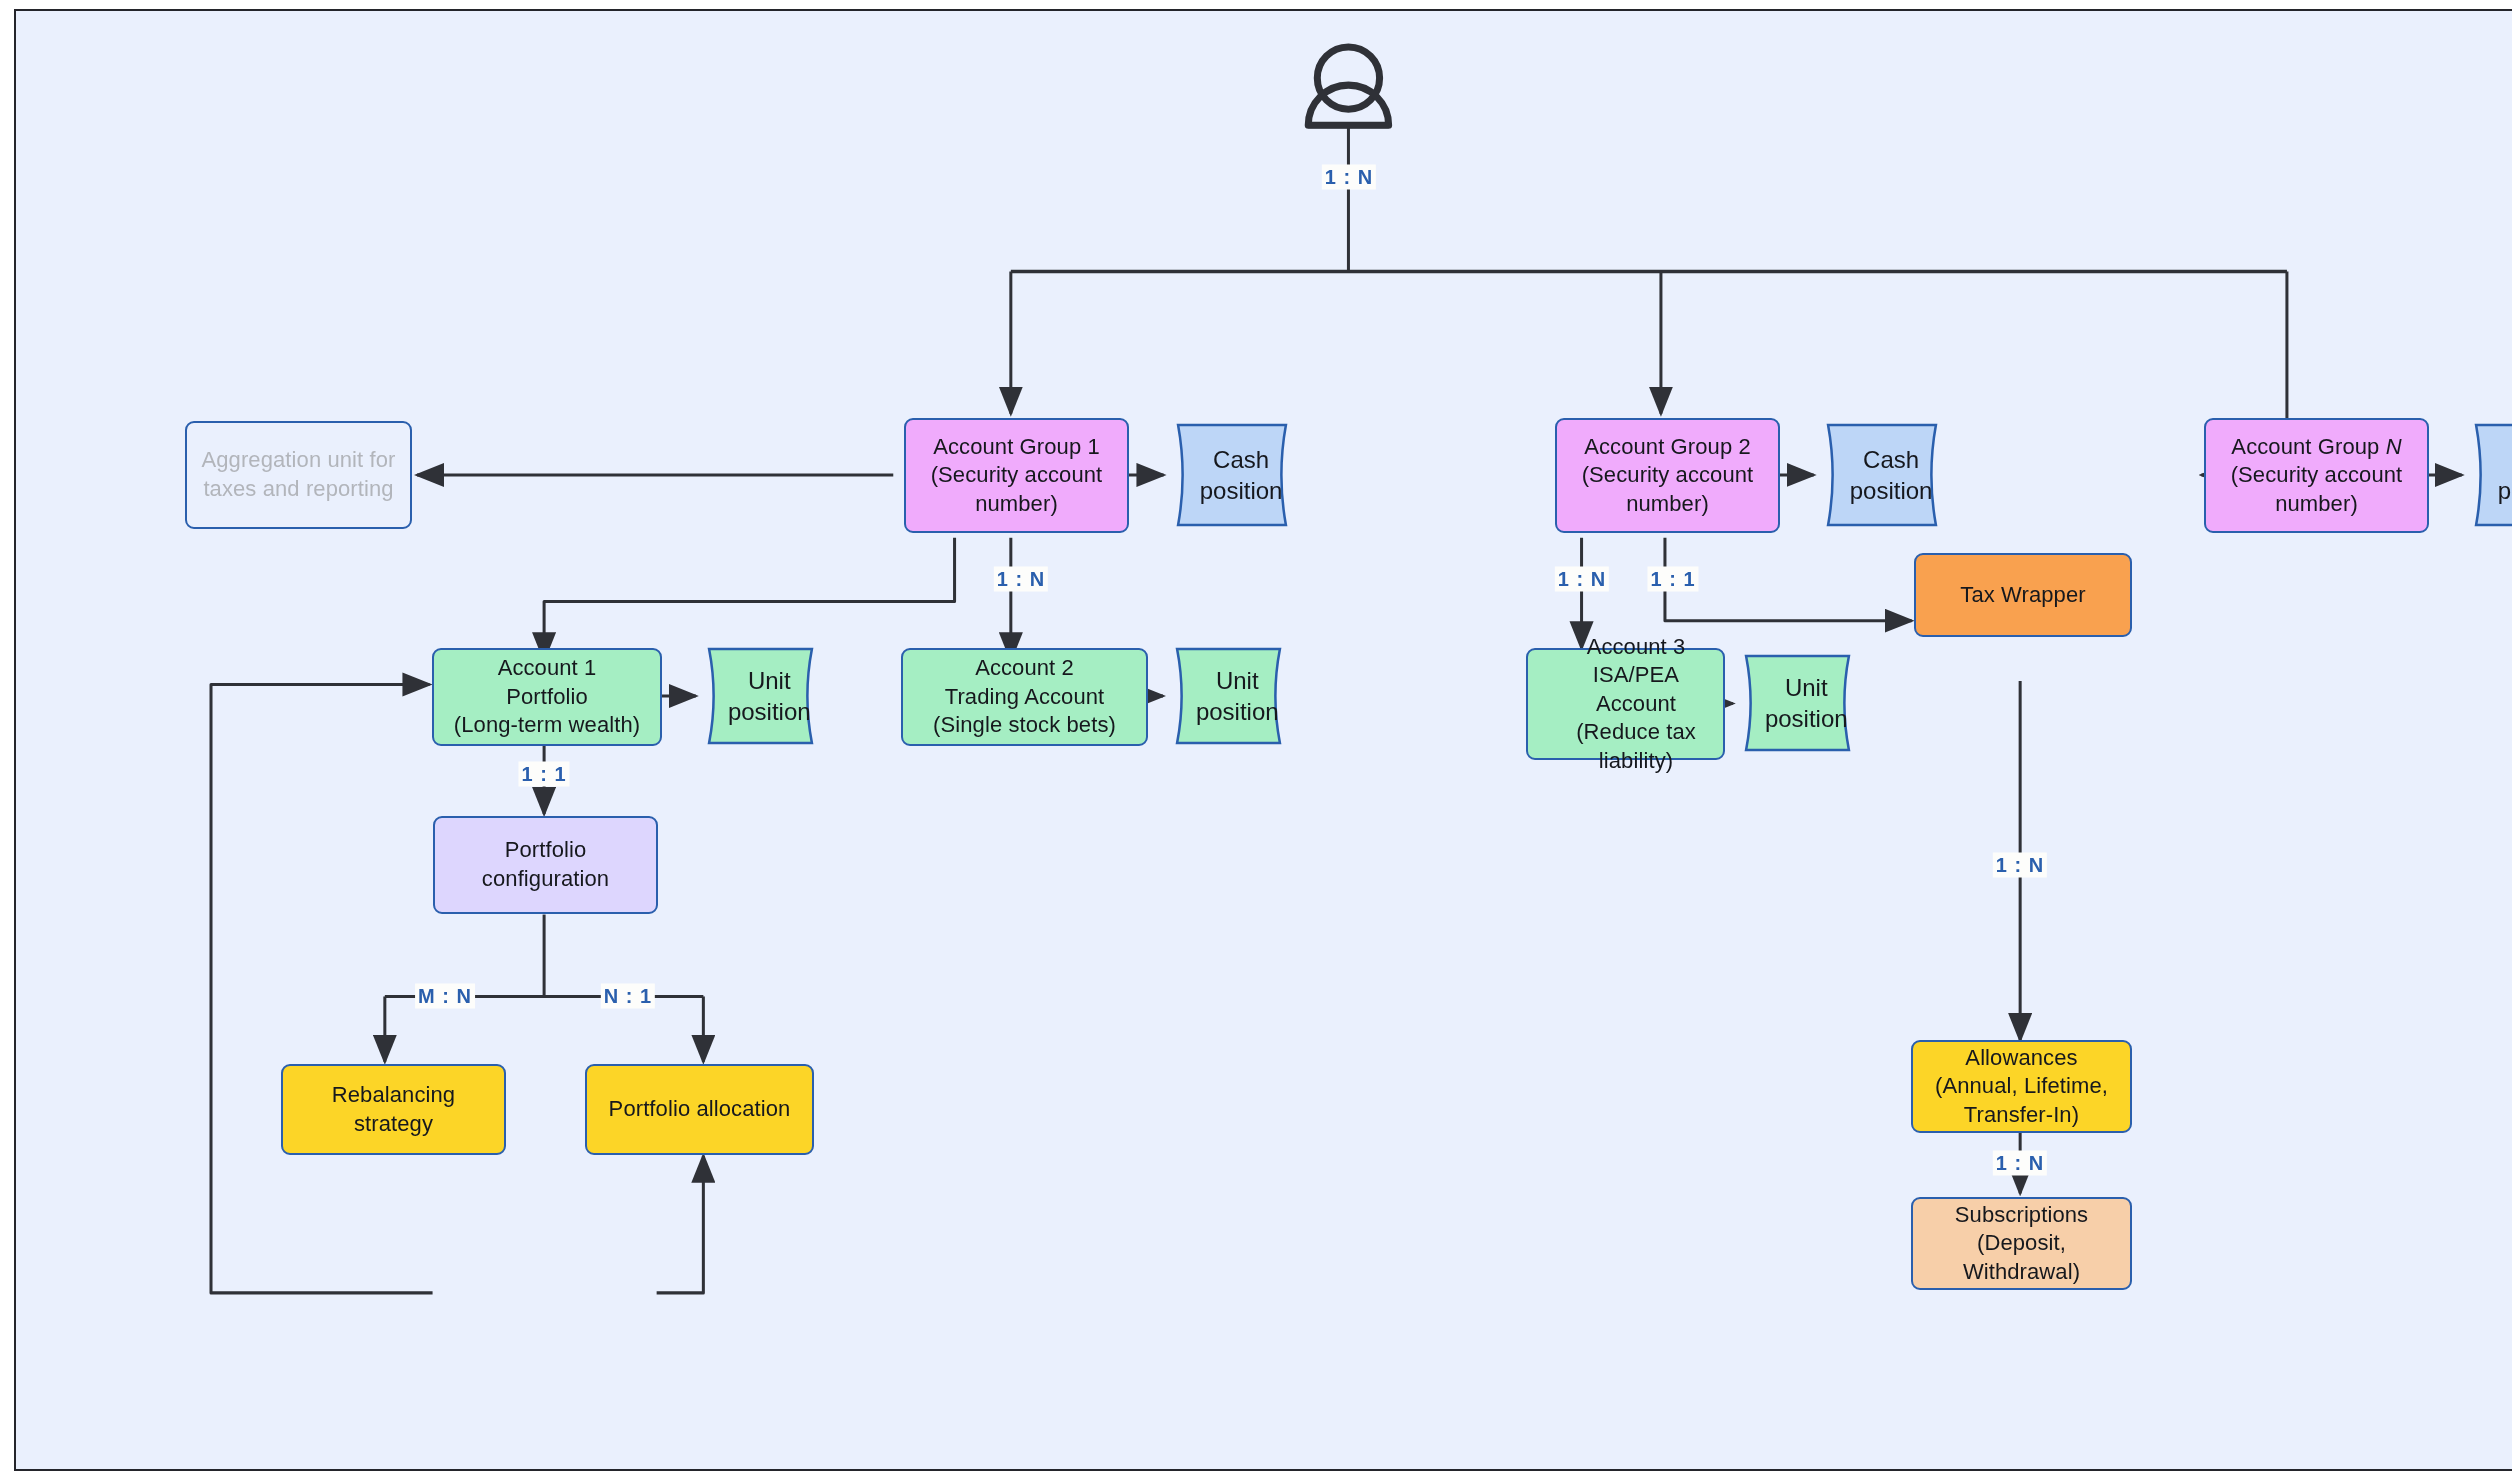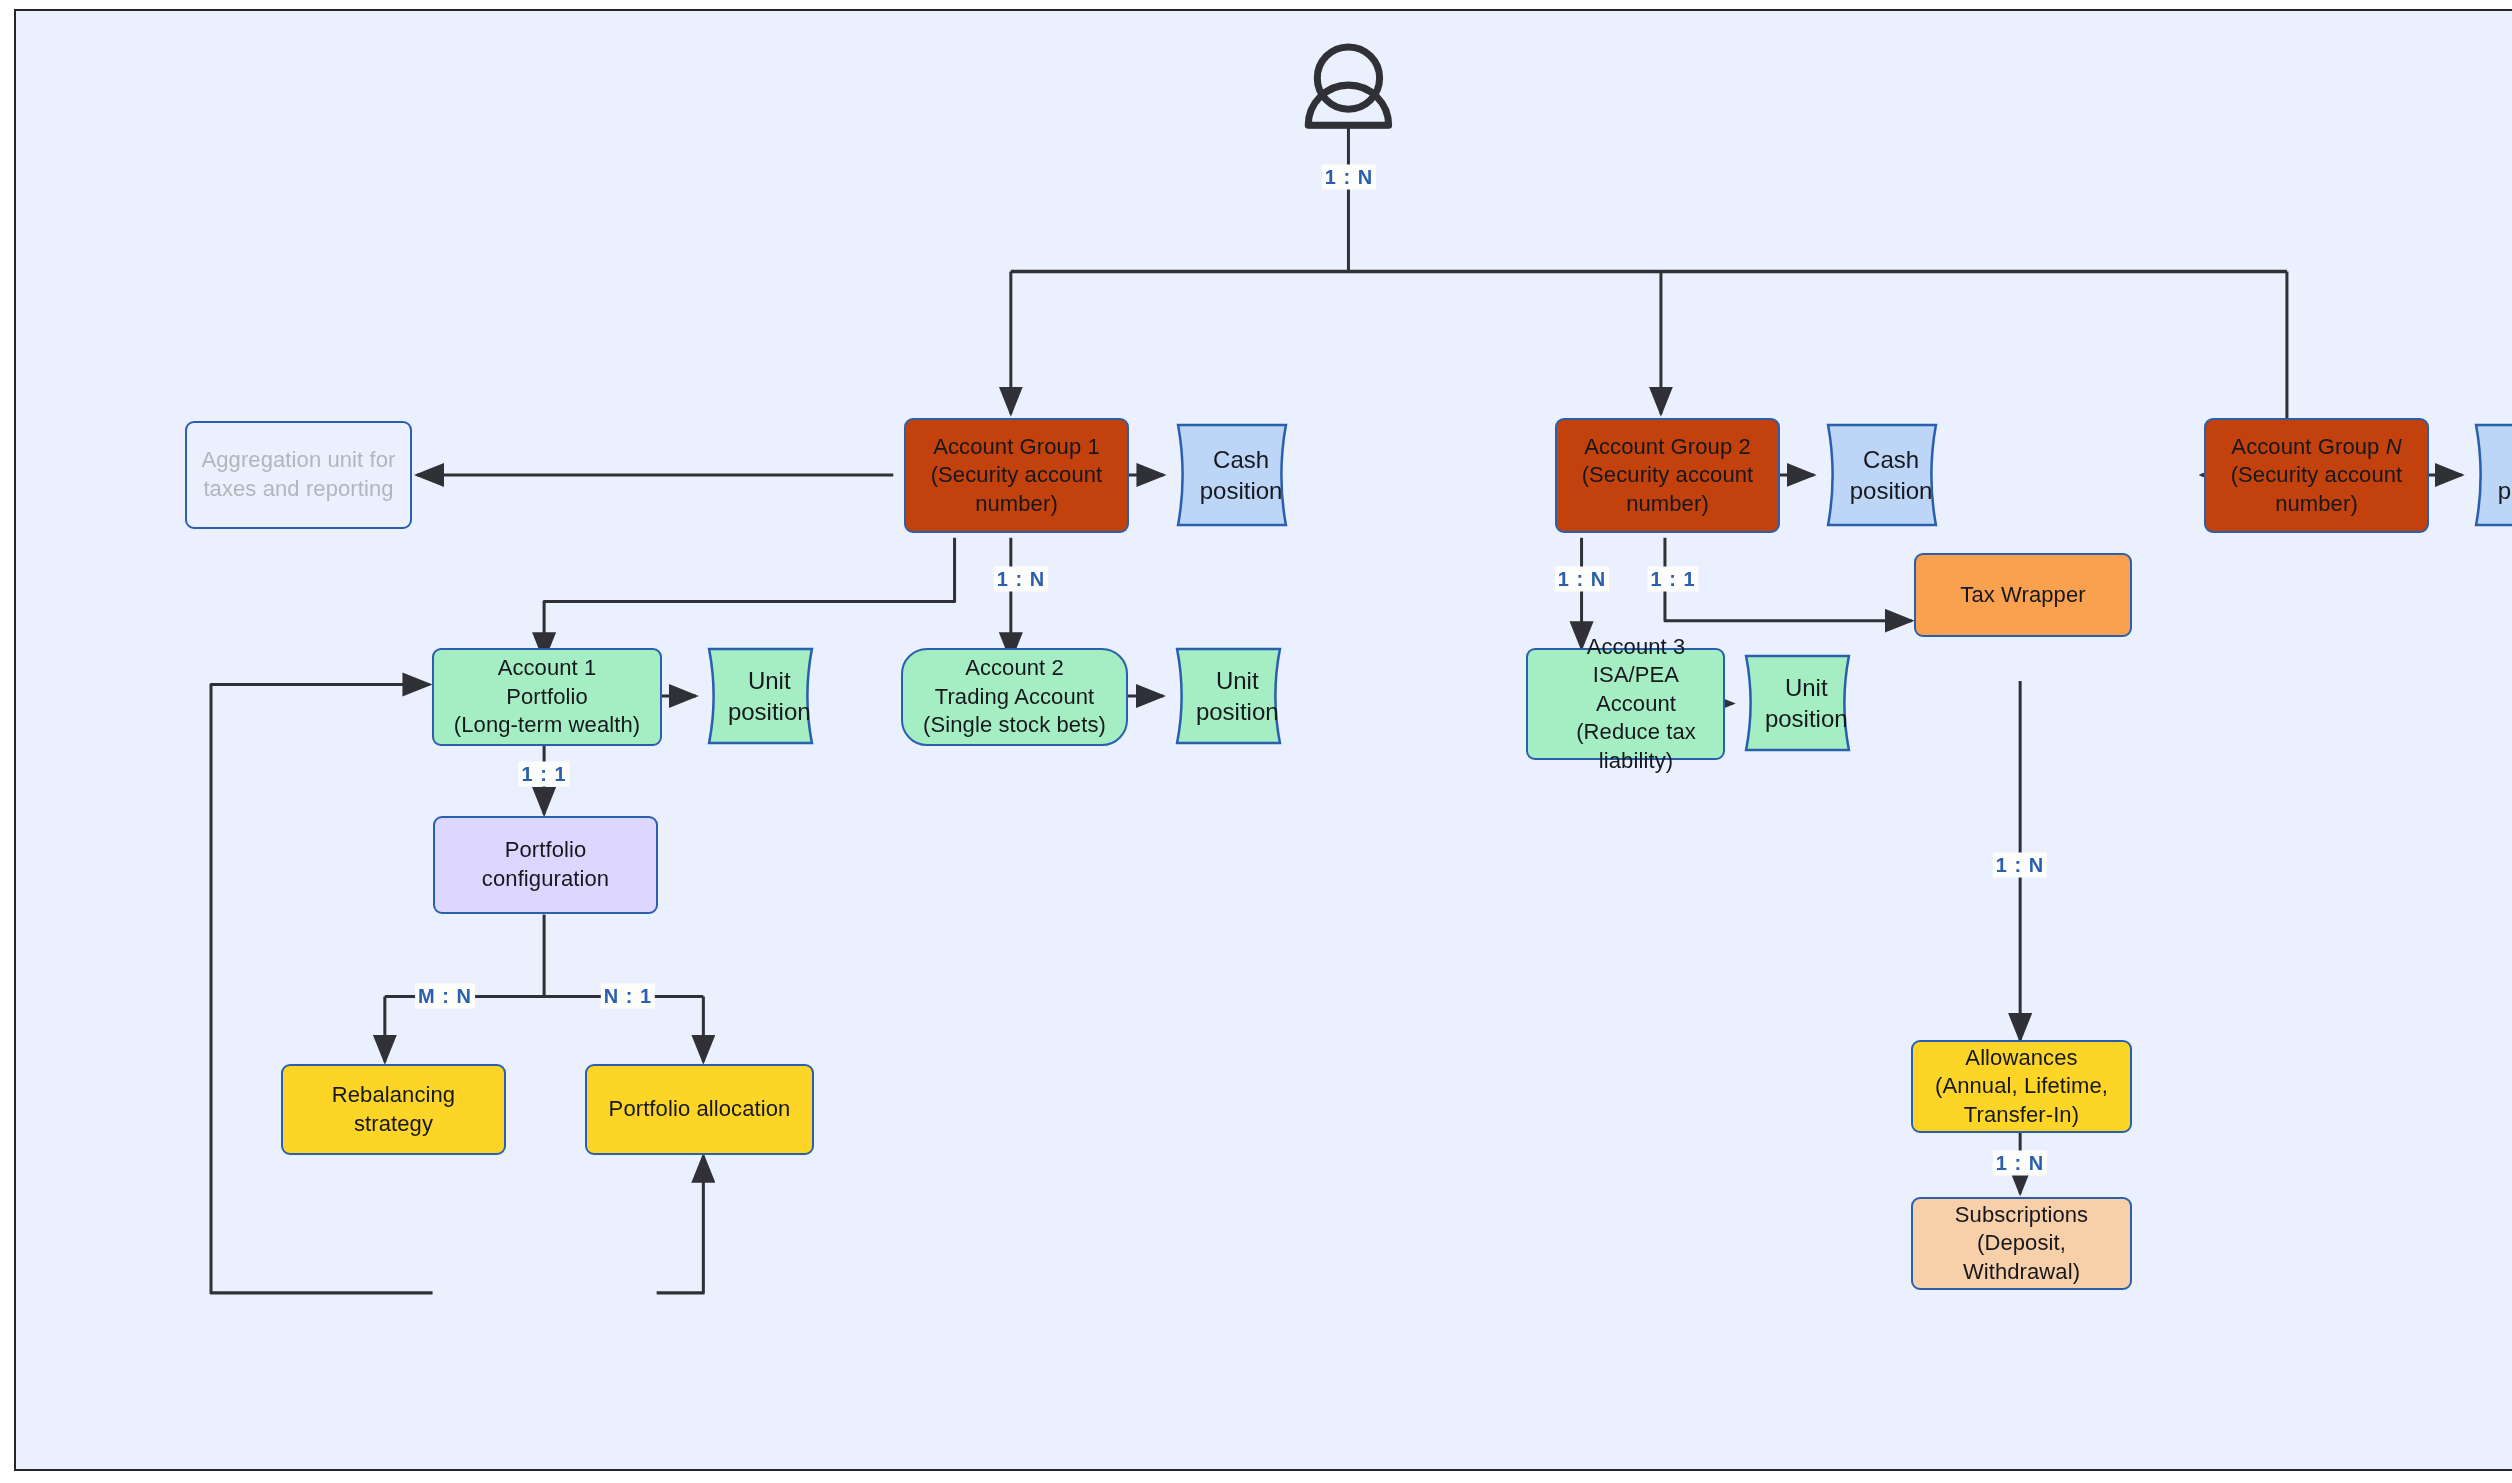--- a/index.html
+++ b/index.html
@@ -26,21 +26,21 @@
     display:flex;align-items:center;justify-content:center;
     text-align:center;
     color:#16181d;
     font-size:22px;
     line-height:1.30;
     padding:3px 7px;
     letter-spacing:0.1px;
   }
   .node .lines{width:100%;}
   .node .ln{display:block;}
-  .n-blue{background:#c2410c;}
+  .n-blue{background:#f0abfc;}
   .n-green{background:#a5eec3;}
   .n-purple{background:#ddd6fe;}
   .n-orange{background:#f9a14f;}
   .n-yellow{background:#fcd527;}
   .n-peach{background:#f7cfa9;}
   .n-ghost{background:transparent;color:#b2b5bb;}
   .doc{
     position:absolute;
     box-sizing:border-box;
     display:flex;align-items:center;justify-content:flex-end;
@@ -203,21 +203,21 @@
   <div class="doc" style="left:698px;top:646px;width:125px;height:100px;">
     <svg class="docbg" viewBox="0 0 248 200" preserveAspectRatio="none">
       <path d="M22 6 Q40 100 22 194 L226 194 Q208 100 226 6 Z" fill="#a5eec3" stroke="#2a5fad" stroke-width="5"></path>
     </svg>
     <span class="lines">
       <span class="ln">Unit</span>
       <span class="ln">position</span>
     </span>
   </div>
 
-  <div class="node n-green" style="left:901px;top:648px;width:227px;height:98px;border-radius:26px;">
+  <div class="node n-green" style="left:901px;top:648px;width:247px;height:98px;">
     <span class="lines">
       <span class="ln">Account 2</span>
       <span class="ln">Trading Account</span>
       <span class="ln">(Single stock bets)</span>
     </span>
   </div>
 
   <div class="doc" style="left:1166px;top:646px;width:125px;height:100px;">
     <svg class="docbg" viewBox="0 0 248 200" preserveAspectRatio="none">
       <path d="M22 6 Q40 100 22 194 L226 194 Q208 100 226 6 Z" fill="#a5eec3" stroke="#2a5fad" stroke-width="5"></path>

